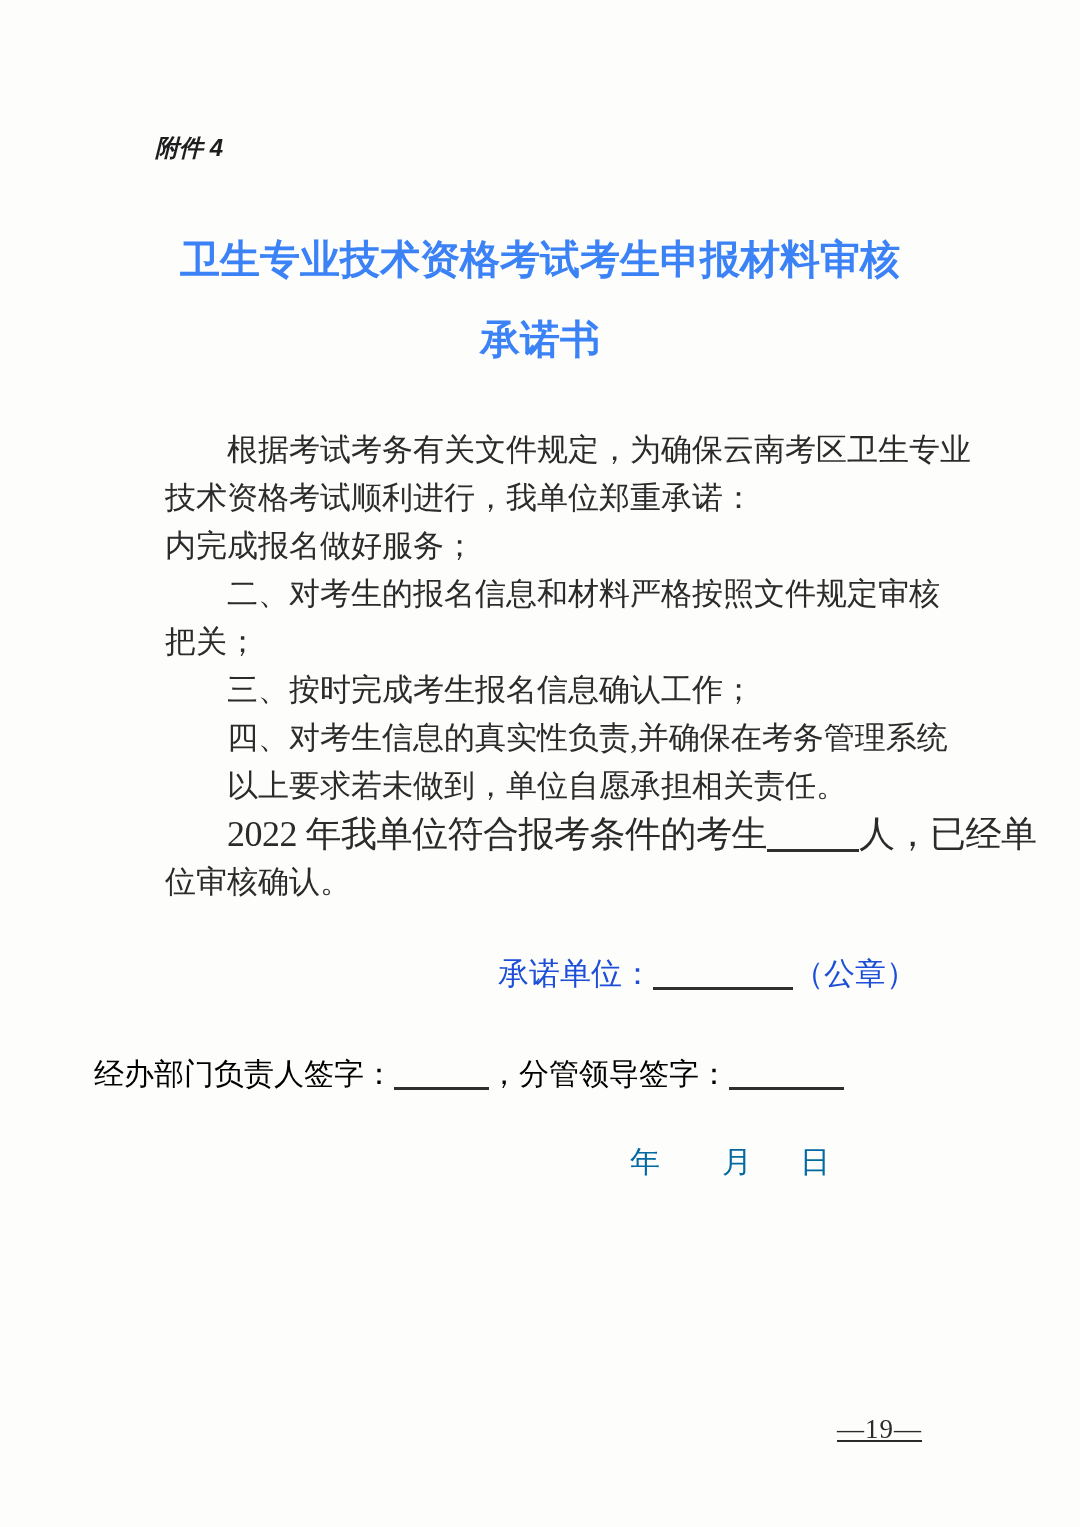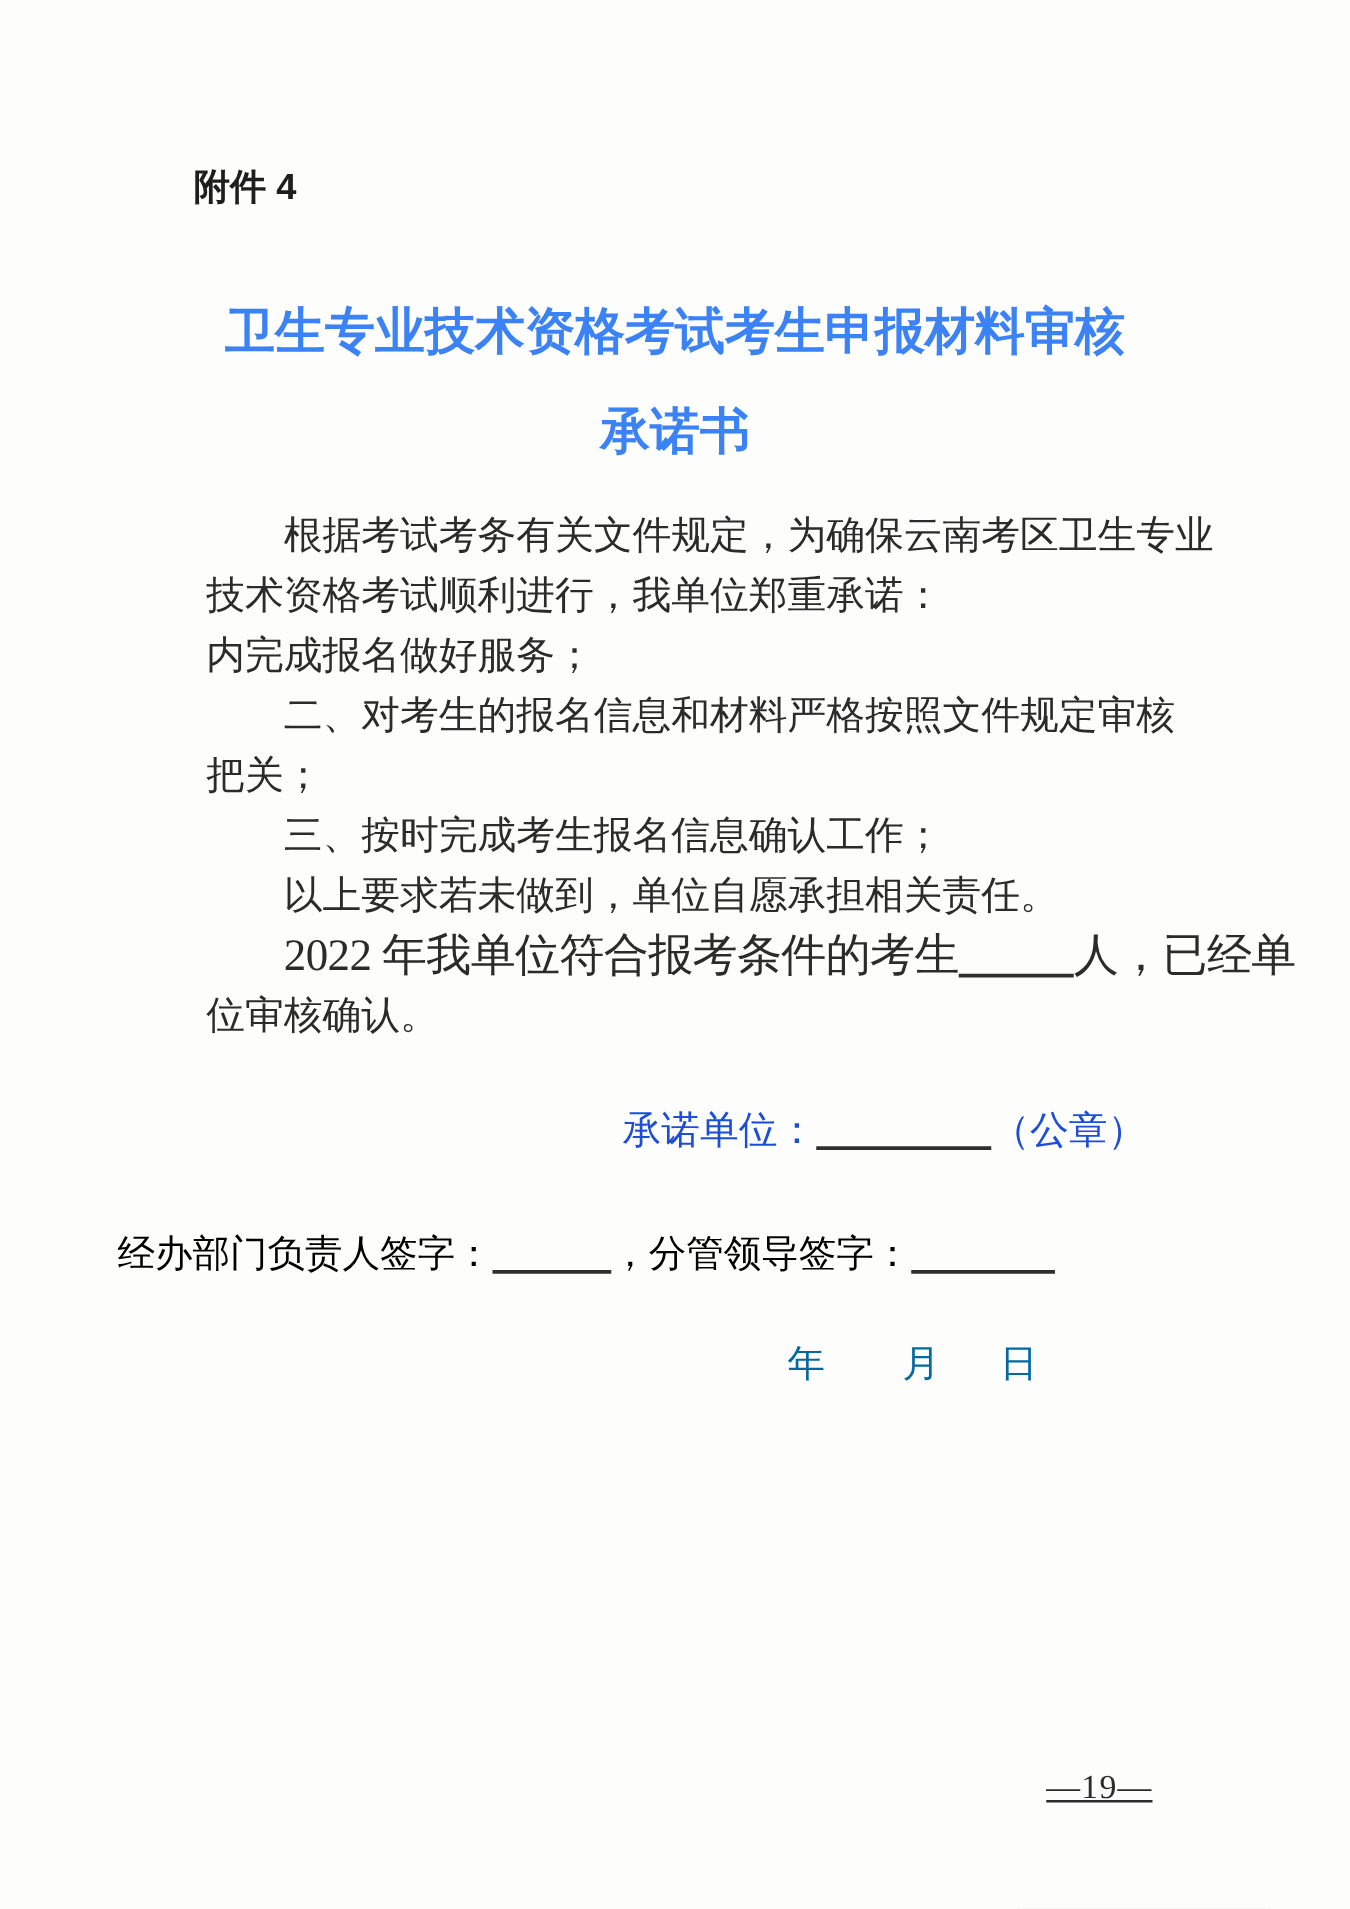--- a/index.html
+++ b/index.html
@@ -11,36 +11,37 @@
     margin: 0 auto;
     background: #fdfdfc;
     color: #262626;
     font-family: "Liberation Serif", "DejaVu Serif", serif;
     overflow: hidden;
   }
   .attachment {
     margin: 136px 0 0 155px;
     font-family: "Liberation Sans", "DejaVu Sans", sans-serif;
     font-weight: 600;
-    font-size: 29px;
+    font-size: 24px;
     line-height: 1;
     color: #1e1e1e;
+    font-style: italic;
   }
   .title {
     margin: 60px 0 0 0;
     text-align: center;
     font-size: 40px;
     line-height: 80px;
     font-weight: 700;
     color: #3b82f6;
     white-space: nowrap;
   }
   .title-line { display: block; }
   .body-block {
-    margin: 19px 155px 0 165px; 
+    margin: 46px 155px 0 165px; 
   }
   .bl {
     margin: 0;
     font-size: 31px;
     line-height: 48px;
     white-space: nowrap;
     color: #2b2b2b;
   }
   .fill {
     text-align: justify;
@@ -104,20 +105,21 @@
     <span class="title-line">承诺书</span>
   </h1>
 
   <div class="body-block">
     <p class="bl indent fill">根据考试考务有关文件规定，为确保云南考区卫生专业</p>
     <p class="bl">技术资格考试顺利进行，我单位郑重承诺：</p>
     <p class="bl">内完成报名做好服务；</p>
     <p class="bl indent fill">二、对考生的报名信息和材料严格按照文件规定审核</p>
     <p class="bl">把关；</p>
     <p class="bl indent">三、按时完成考生报名信息确认工作；</p>
+    <p class="bl indent fill">四、对考生信息的真实性负责,并确保在考务管理系统</p>
     <p class="bl indent">以上要求若未做到，单位自愿承担相关责任。</p>
 
     <p class="bl indent count">
       <span>2022 年我单位符合报考条件的考生</span><span class="blank blank-count"></span><span>人，已经单</span>
     </p>
     <p class="bl">位审核确认。</p>
   </div>
 
   <div class="promise-line">
     <span>承诺单位：</span><span class="blank blank-promise"></span><span>（公章）</span>

